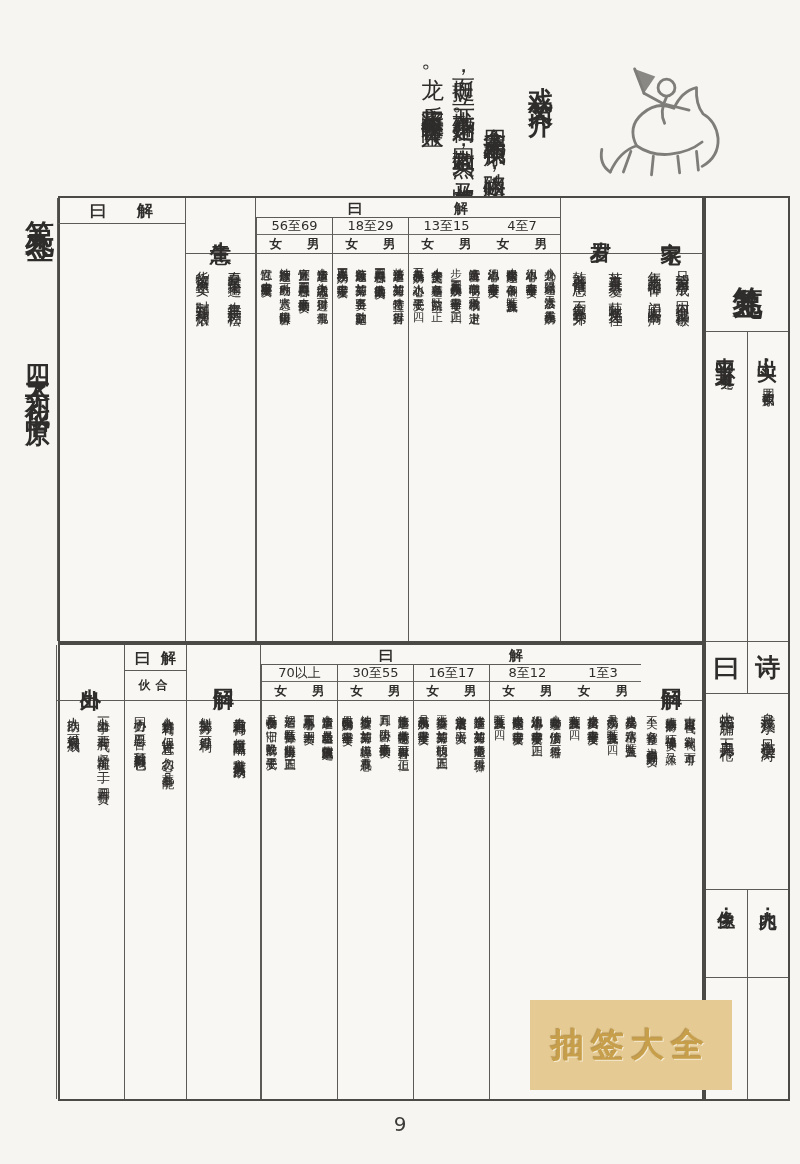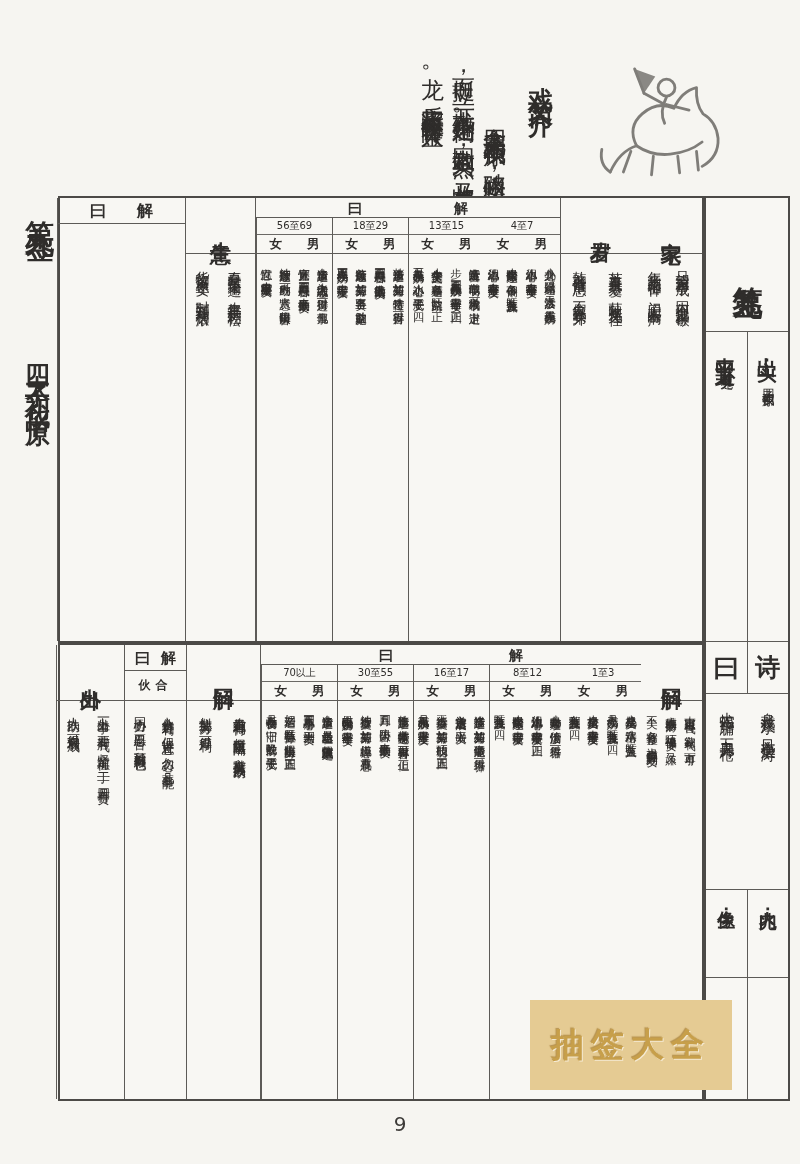--- a/index.html
+++ b/index.html
@@ -22,21 +22,21 @@
   
   .tbl { position:absolute; left:58px; width:646px; border:2px solid #4c4a47; display:flex; flex-direction:row-reverse; background:#f8f7f3; }
   #upper { top:196px; height:447px; }
   #lower { top:643px; height:458px; }
   .col { display:flex; flex-direction:column; }
   .col + .col { }
   .sep { border-left:1.5px solid #5d5b57; }
   .chead { height:56px; border-bottom:1.5px solid #5d5b57; font-size:21px; font-weight:bold; letter-spacing:4px; }
   .cbody { flex:1; overflow:hidden; padding:6px 3px 2px 1px; }
   .strip { height:20px; line-height:20px; font-size:14px; border-bottom:1.5px solid #5d5b57; }
-  .range { height:17px; line-height:16px; font-size:10px; text-align:center; border-bottom:1.2px solid #6b6965; }
+  .range { height:17px; line-height:16px; font-size:13px; text-align:center; border-bottom:1.2px solid #6b6965; }
   .genders { height:19px; display:flex; flex-direction:row-reverse; border-bottom:1.5px solid #5d5b57; font-size:12.5px; font-weight:bold; }
   .genders span { flex:1; text-align:center; line-height:18px; }
   .agebody { flex:1; display:flex; flex-direction:row-reverse; overflow:hidden; }
   .sub { flex:1; overflow:hidden; padding-top:5px; }
   .agetext { font-size:11.5px; line-height:18.5px; letter-spacing:0.5px; }
   .bigcell { font-size:14px; letter-spacing:2px; }
 
   
   #sidebar { position:absolute; left:704px; top:196px; width:86px; height:905px; border:2px solid #4c4a47; display:flex; flex-direction:column; background:#f8f7f3; }
   .sbrow { border-bottom:1.5px solid #5d5b57; }

